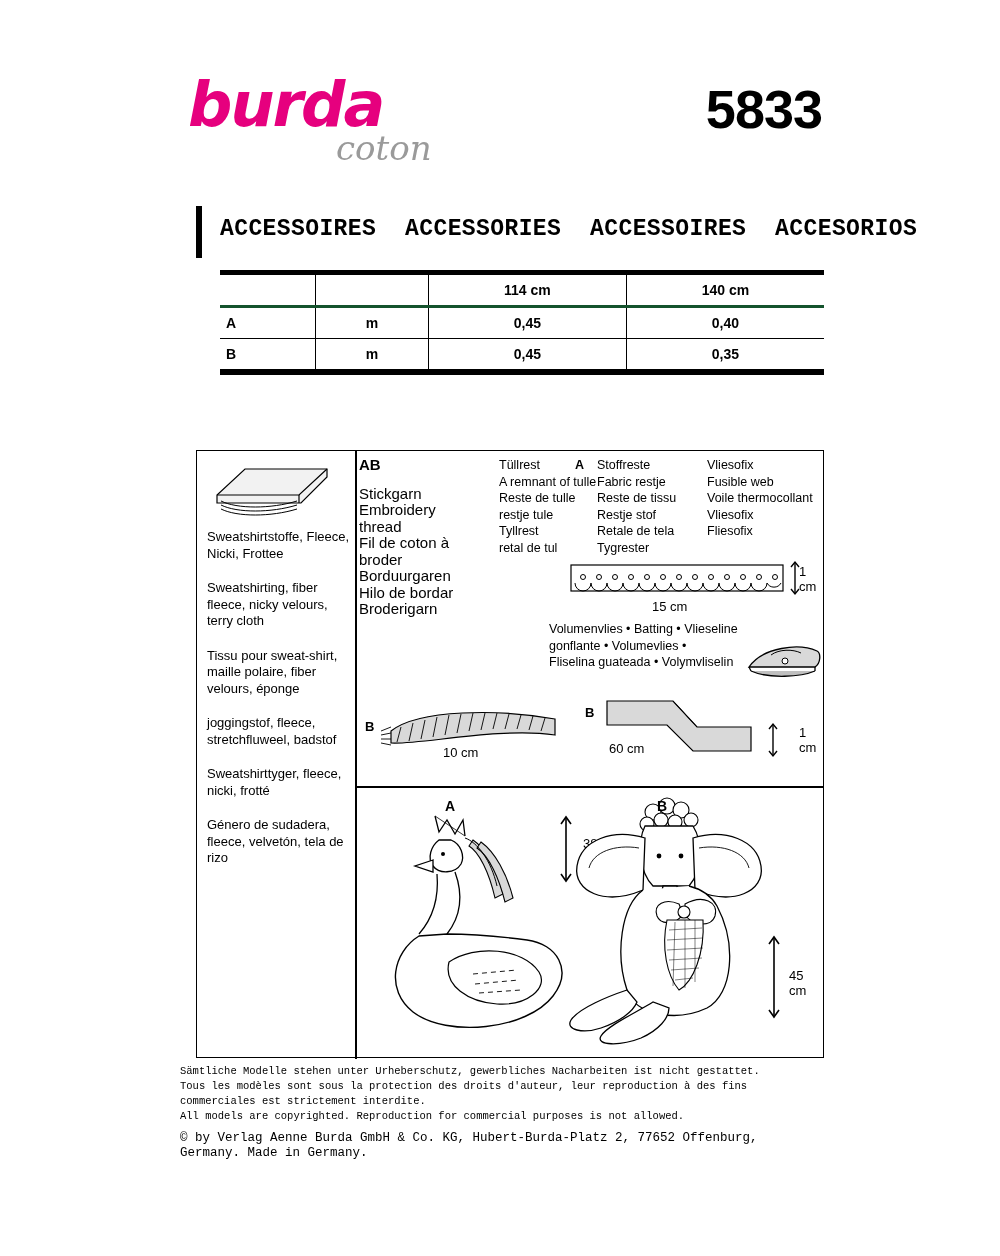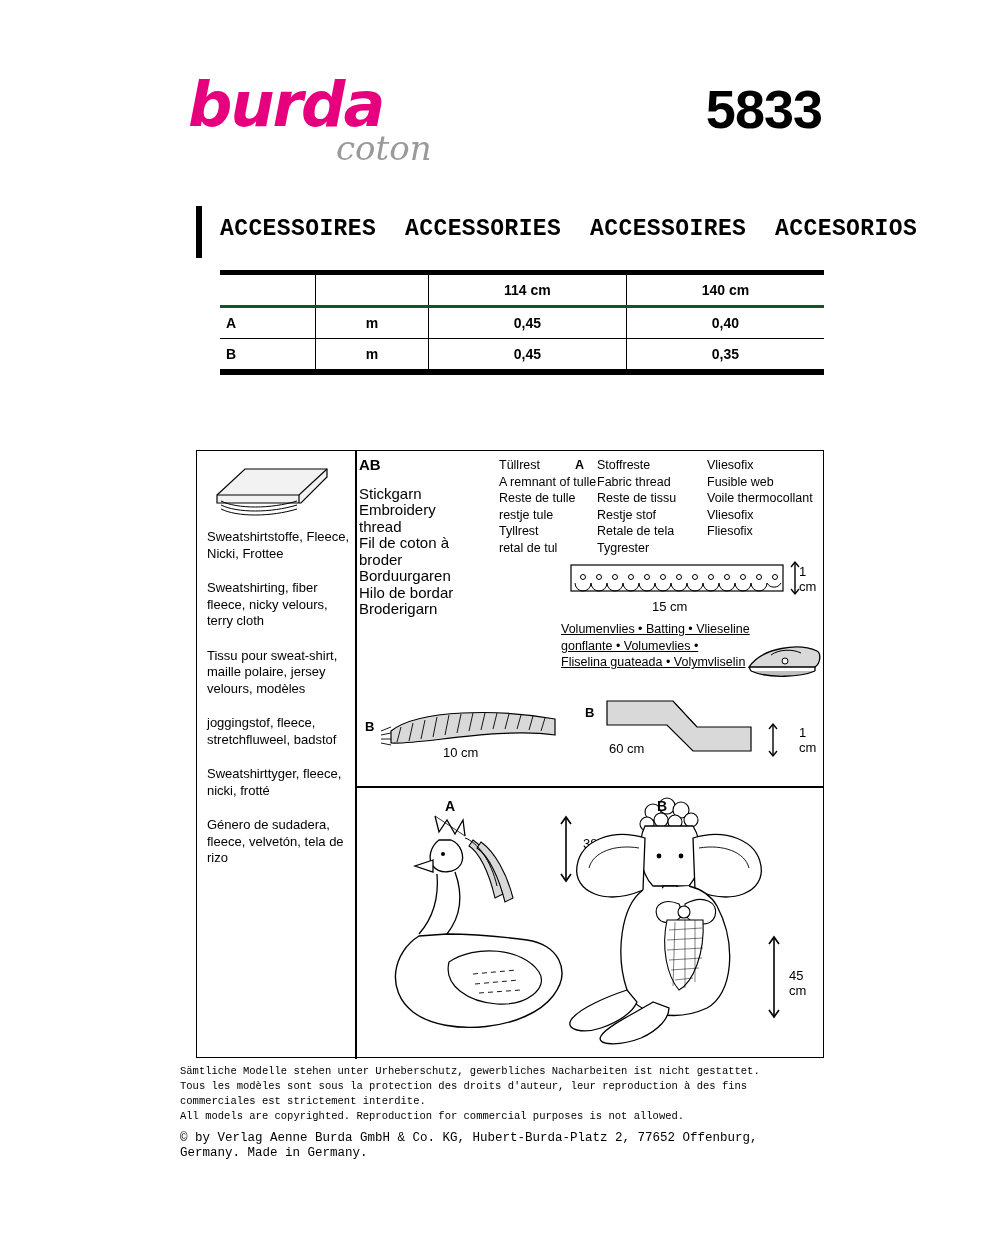--- a/index.html
+++ b/index.html
@@ -201,26 +201,25 @@
   
   .lace-area {
     position: absolute;
     left: 370px;
     top: 108px;
     width: 256px;
     height: 130px;
   }
   .lace-cap {
     position: absolute;
-    left: 364px;
+    left: 352px;
     top: 170px;
     width: 240px;
     font-size: 12.5px;
     line-height: 16.5px;
-    text-decoration: underline;
   }
   .iron-area {
     position: absolute;
     left: 548px;
     top: 186px;
     width: 80px;
     height: 60px;
   }
   .cord-area {
     position: absolute;
@@ -320,21 +319,21 @@
           <path d="M6 36 L88 36 L116 10" fill="none" stroke="#000" stroke-width="1.2"></path>
           <path d="M88 36 L88 44" fill="none" stroke="#000" stroke-width="1.2"></path>
           <path d="M10 42 C 26 50, 60 50, 86 42" fill="none" stroke="#000" stroke-width="1"></path>
           <path d="M10 46 C 26 54, 60 54, 86 46" fill="none" stroke="#000" stroke-width="1"></path>
           <path d="M10 50 C 26 58, 60 58, 86 50" fill="none" stroke="#000" stroke-width="1"></path>
         </svg>
       </div>
       <div class="fabric-list">
         <p>Sweatshirtstoffe, Fleece, Nicki, Frottee</p>
         <p>Sweatshirting, fiber fleece, nicky velours, terry cloth</p>
-        <p>Tissu pour sweat-shirt, maille polaire, jersey velours, modèles</p>
+        <p>Tissu pour sweat-shirt, maille polaire, fiber velours, éponge</p>
         <p>joggingstof, fleece, stretchfluweel, badstof</p>
         <p>Sweatshirttyger, fleece, nicki, frotté</p>
         <p>Género de sudadera, fleece, velvetón, tela de rizo</p>
       </div>
     </div>
 
     <div class="notions">
       <p class="lbl">AB</p>
       <div>
         <div>Stickgarn</div>
@@ -351,21 +350,21 @@
       <div>A remnant of tulle</div>
       <div>Reste de tulle</div>
       <div>restje tule</div>
       <div>Tyllrest</div>
       <div>retal de tul</div>
     </div>
 
     <div class="notions3">
       <div class="lbl" style="position:absolute;left:-22px;top:0;">A</div>
       <div>Stoffreste</div>
-      <div>Fabric thread</div>
+      <div>Fabric restje</div>
       <div>Reste de tissu</div>
       <div>Restje stof</div>
       <div>Retale de tela</div>
       <div>Tygrester</div>
     </div>
 
     <div class="notions4">
       <div>Vliesofix</div>
       <div>Fusible web</div>
       <div>Voile thermocollant</div>

